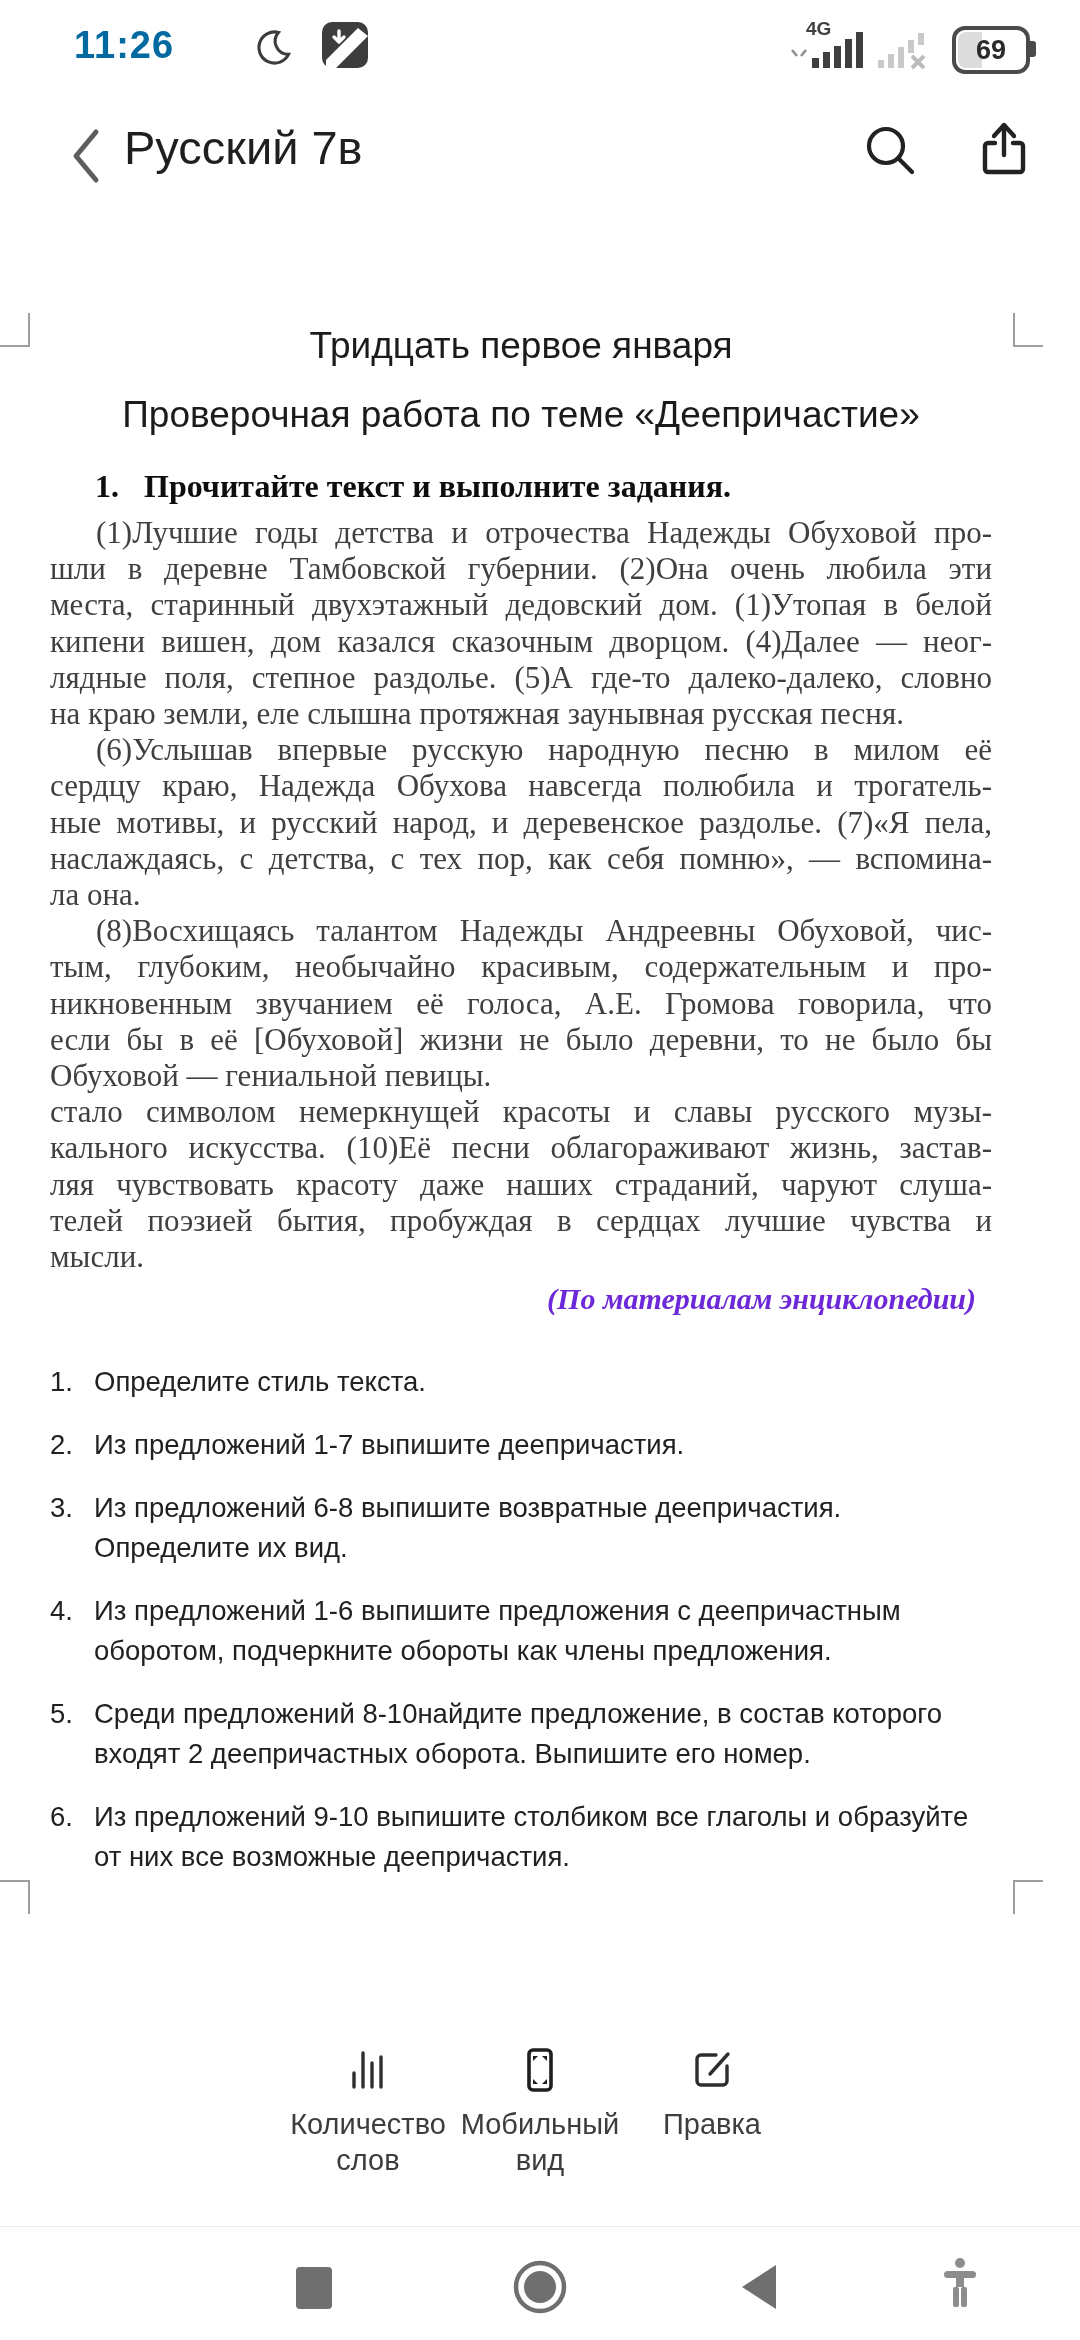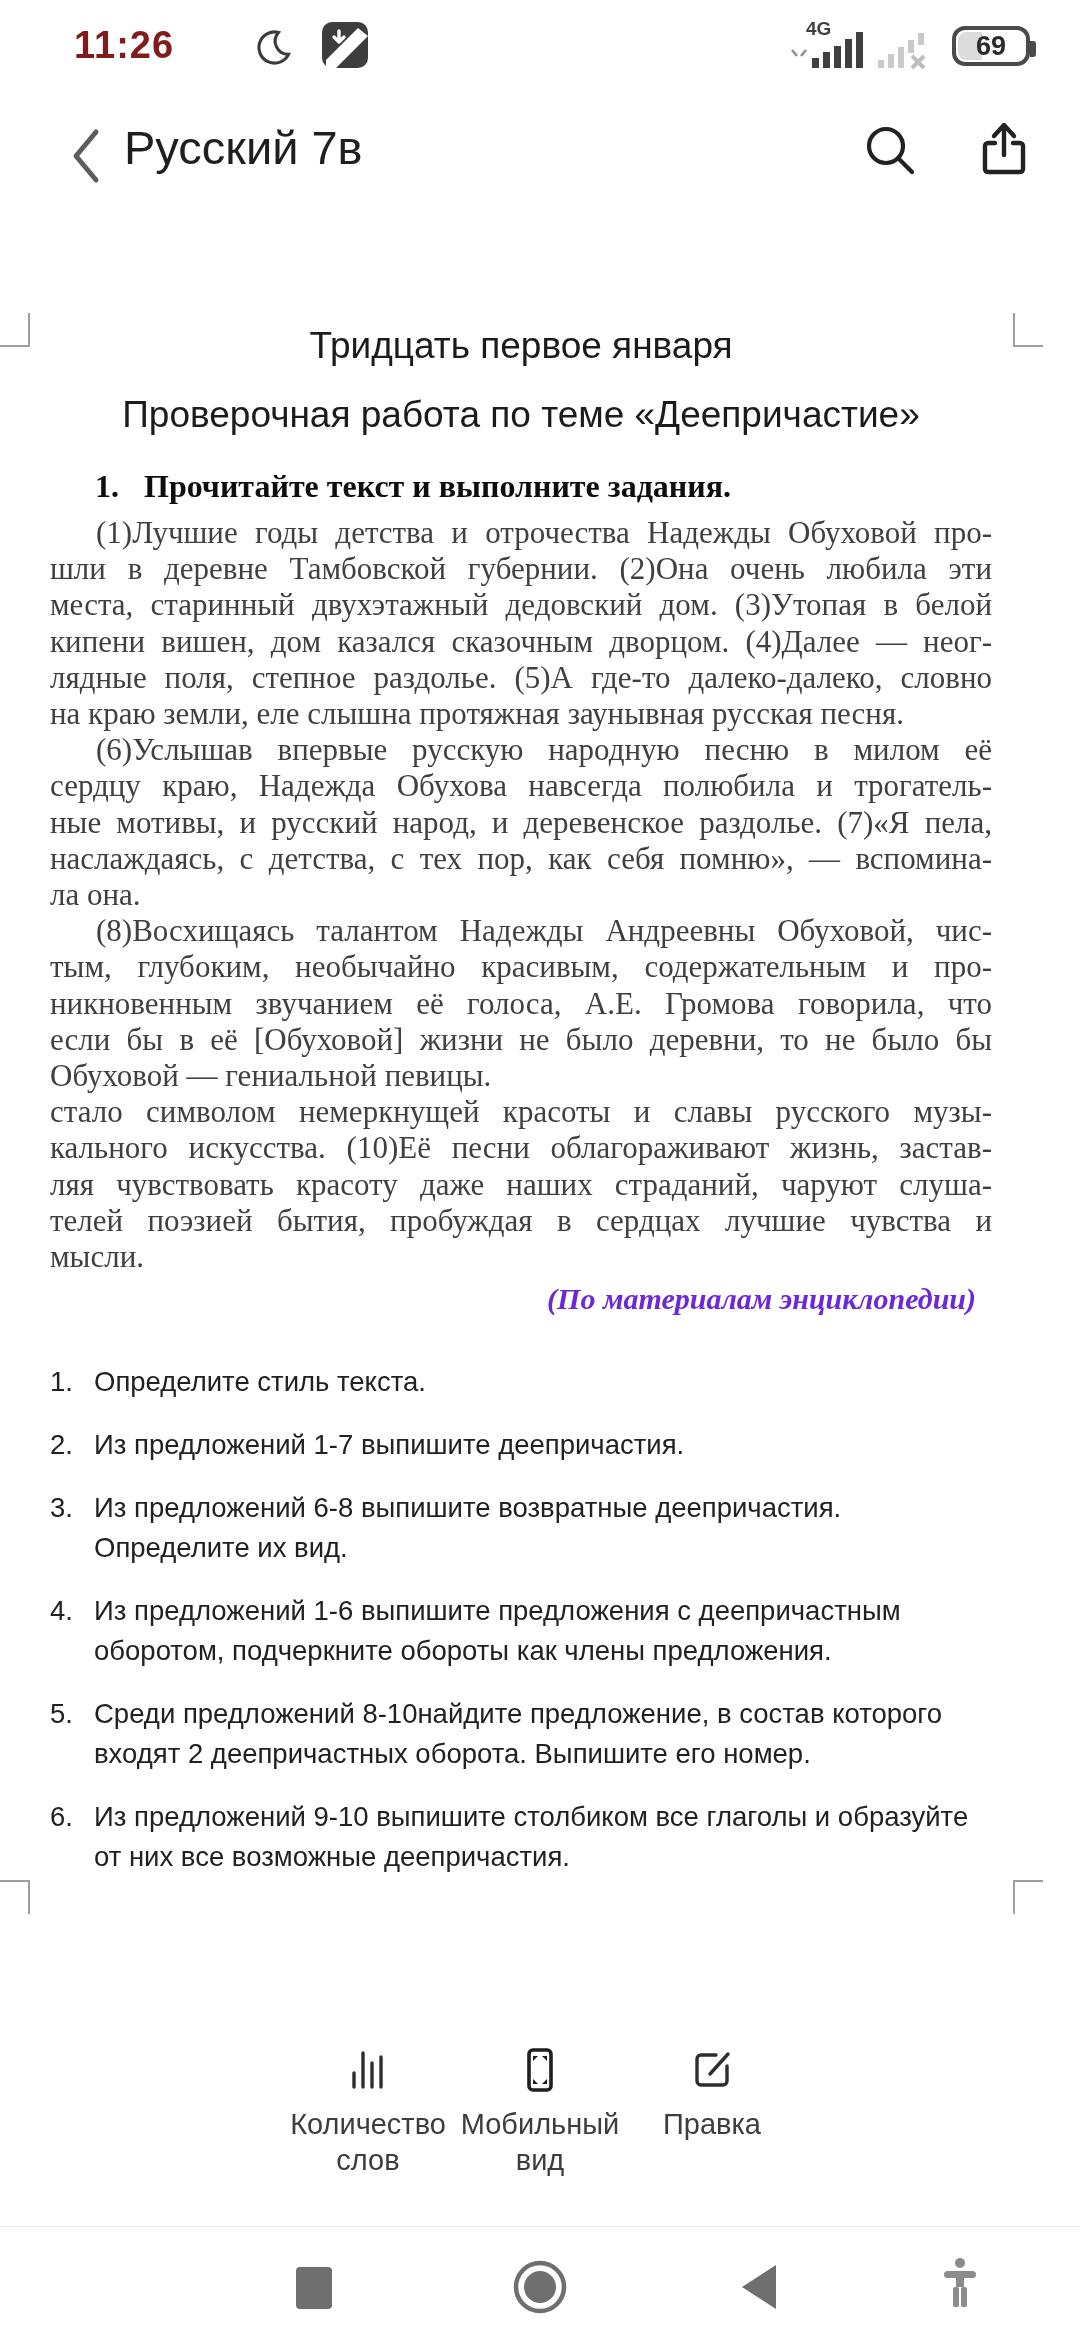--- a/index.html
+++ b/index.html
@@ -2,26 +2,26 @@
 <html><head>
 <meta charset="utf-8">
 <style>
   html,body{margin:0;padding:0;background:#ffffff;}
   .screen{
     position:relative;width:1080px;height:2340px;background:#ffffff;overflow:hidden;
     font-family:"Liberation Sans",sans-serif;color:#1c1c1c;margin:0 auto;
   }
   
   .statusbar{position:absolute;top:0;left:0;width:1080px;height:92px;}
-  .time{position:absolute;left:74px;top:24px;font-size:38px;font-weight:700;color:#7f1d1d;letter-spacing:1px;}
+  .time{position:absolute;left:74px;top:24px;font-size:38px;font-weight:700;color:#0369a1;letter-spacing:1px;}
   .moon{position:absolute;left:250px;top:26px;}
   .appicon{position:absolute;left:322px;top:22px;}
   .sig1{position:absolute;left:788px;top:20px;}
   .sig2{position:absolute;left:876px;top:32px;}
-  .battery{position:absolute;left:952px;top:26px;width:78px;height:40px;border:4px solid #4a4a4a;border-radius:13px;box-sizing:border-box;}
+  .battery{position:absolute;left:952px;top:26px;width:78px;height:48px;border:4px solid #4a4a4a;border-radius:13px;box-sizing:border-box;}
   .battery .fill{position:absolute;left:2px;top:2px;bottom:2px;width:34%;background:#dcdcdc;border-radius:8px 0 0 8px;}
   .battery .pct{position:absolute;inset:0;display:flex;align-items:center;justify-content:center;font-size:27px;font-weight:600;color:#2b2b2b;}
   .battery .nub{position:absolute;right:-10px;top:11px;width:6px;height:16px;background:#4a4a4a;border-radius:0 3px 3px 0;}
   
   .appbar{position:absolute;top:92px;left:0;width:1080px;height:130px;}
   .backbtn{position:absolute;left:58px;top:28px;width:56px;height:72px;display:flex;align-items:center;justify-content:center;}
   .apptitle{position:absolute;left:124px;top:28px;font-size:47px;font-weight:400;color:#1f1f1f;}
   .searchbtn{position:absolute;left:852px;top:20px;width:76px;height:76px;display:flex;align-items:center;justify-content:center;}
   .sharebtn{position:absolute;left:966px;top:20px;width:76px;height:76px;display:flex;align-items:center;justify-content:center;}
   
@@ -139,21 +139,21 @@
       <div class="docline-center doc-subtitle">Проверочная работа по теме «Деепричастие»</div>
 
       <div class="task-heading">
         <span class="tnum">1.</span><span>Прочитайте текст и выполните задания.</span>
       </div>
 
       <div class="body-text" id="paragraphs">
           <div>
             <div class="tline first">(1)Лучшие годы детства и отрочества Надежды Обуховой про-</div>
             <div class="tline">шли в деревне Тамбовской губернии. (2)Она очень любила эти</div>
-            <div class="tline">места, старинный двухэтажный дедовский дом. (3)Утопая в белой</div>
+            <div class="tline">места, старинный двухэтажный дедовский дом. (1)Утопая в белой</div>
             <div class="tline">кипени вишен, дом казался сказочным дворцом. (4)Далее — неог-</div>
             <div class="tline">лядные поля, степное раздолье. (5)А где-то далеко-далеко, словно</div>
             <div class="tline plain">на краю земли, еле слышна протяжная заунывная русская песня.</div>
           </div>
           <div>
             <div class="tline first">(6)Услышав впервые русскую народную песню в милом её</div>
             <div class="tline">сердцу краю, Надежда Обухова навсегда полюбила и трогатель-</div>
             <div class="tline">ные мотивы, и русский народ, и деревенское раздолье. (7)«Я пела,</div>
             <div class="tline">наслаждаясь, с детства, с тех пор, как себя помню», — вспомина-</div>
             <div class="tline plain">ла она.</div>

